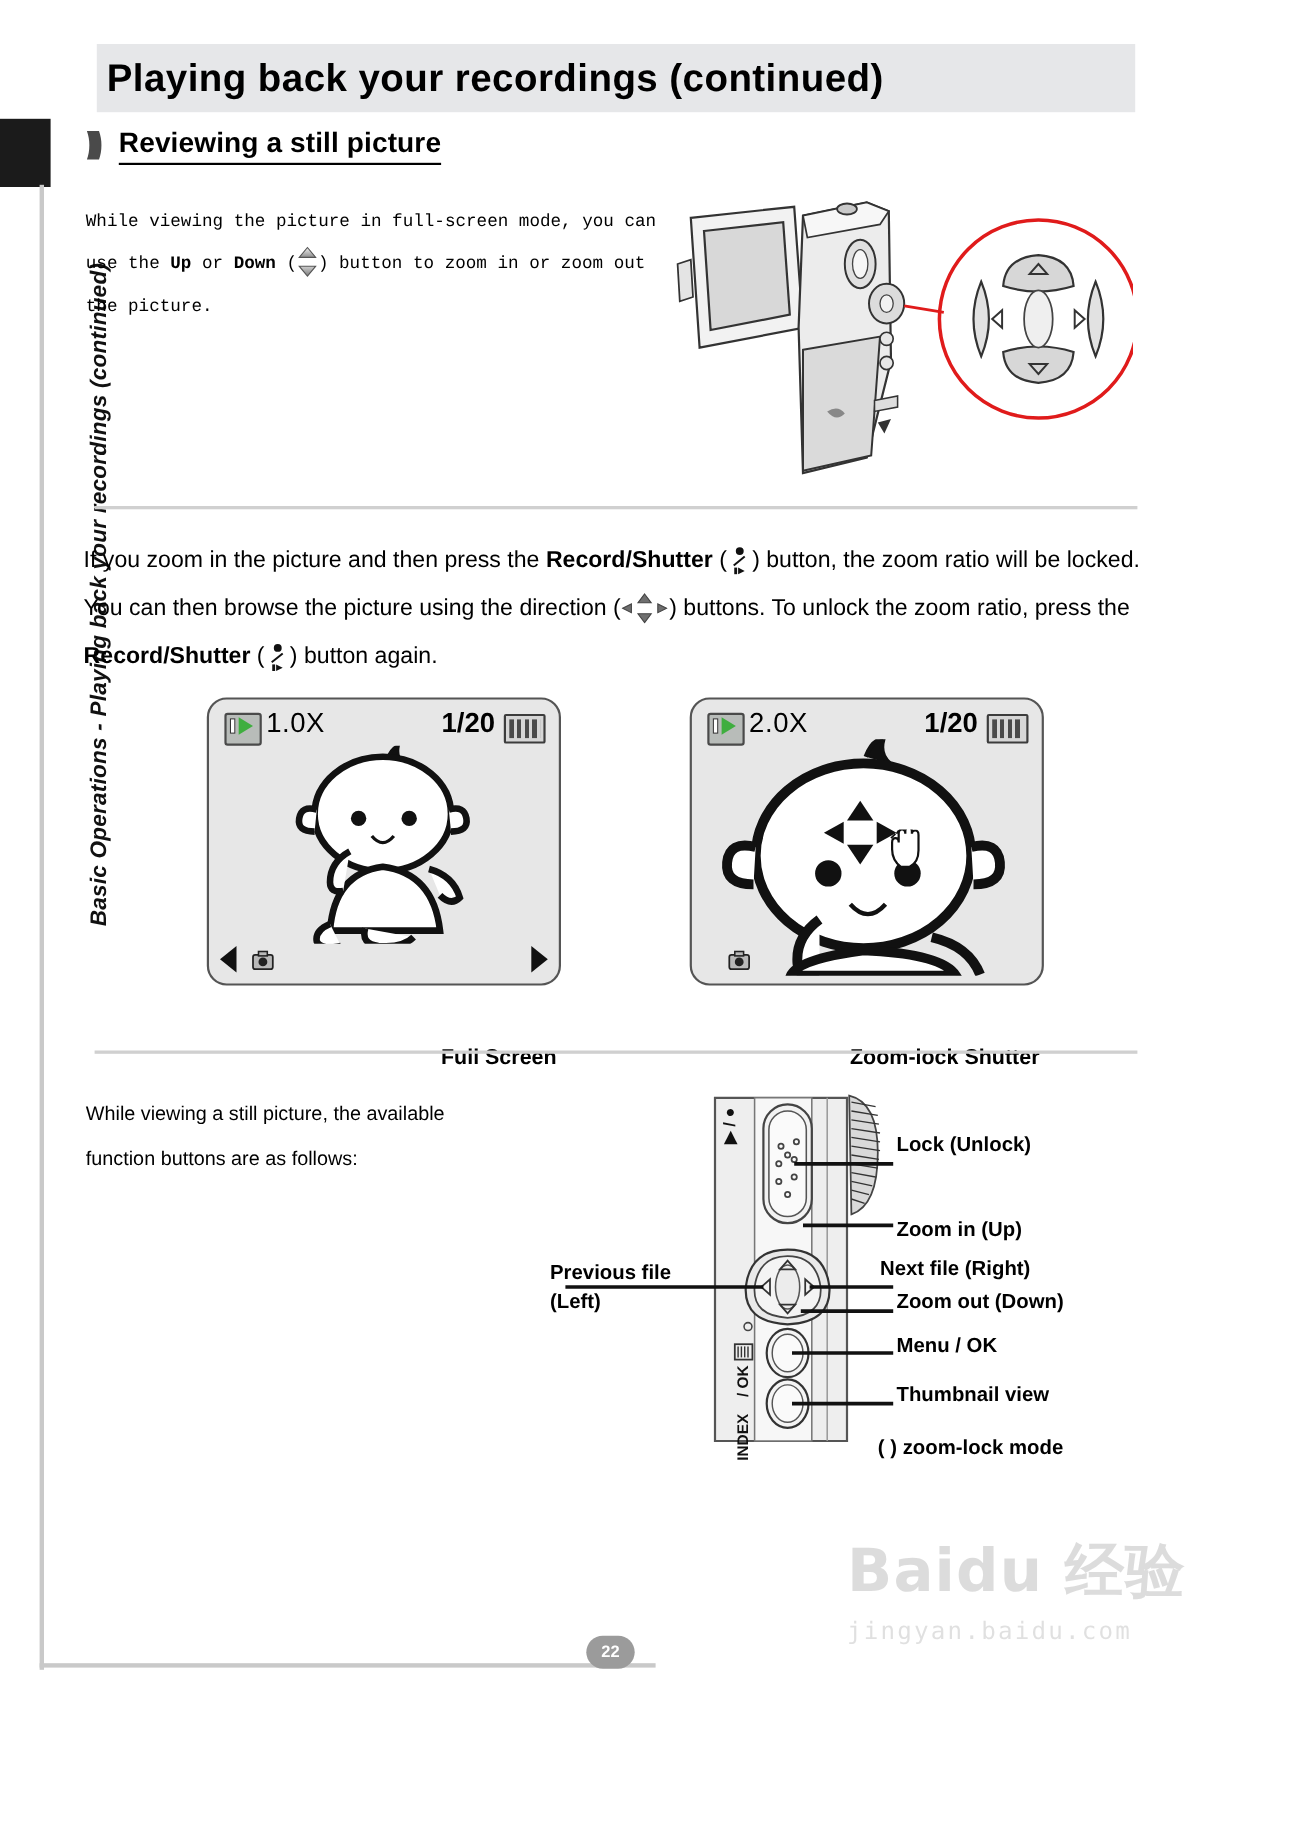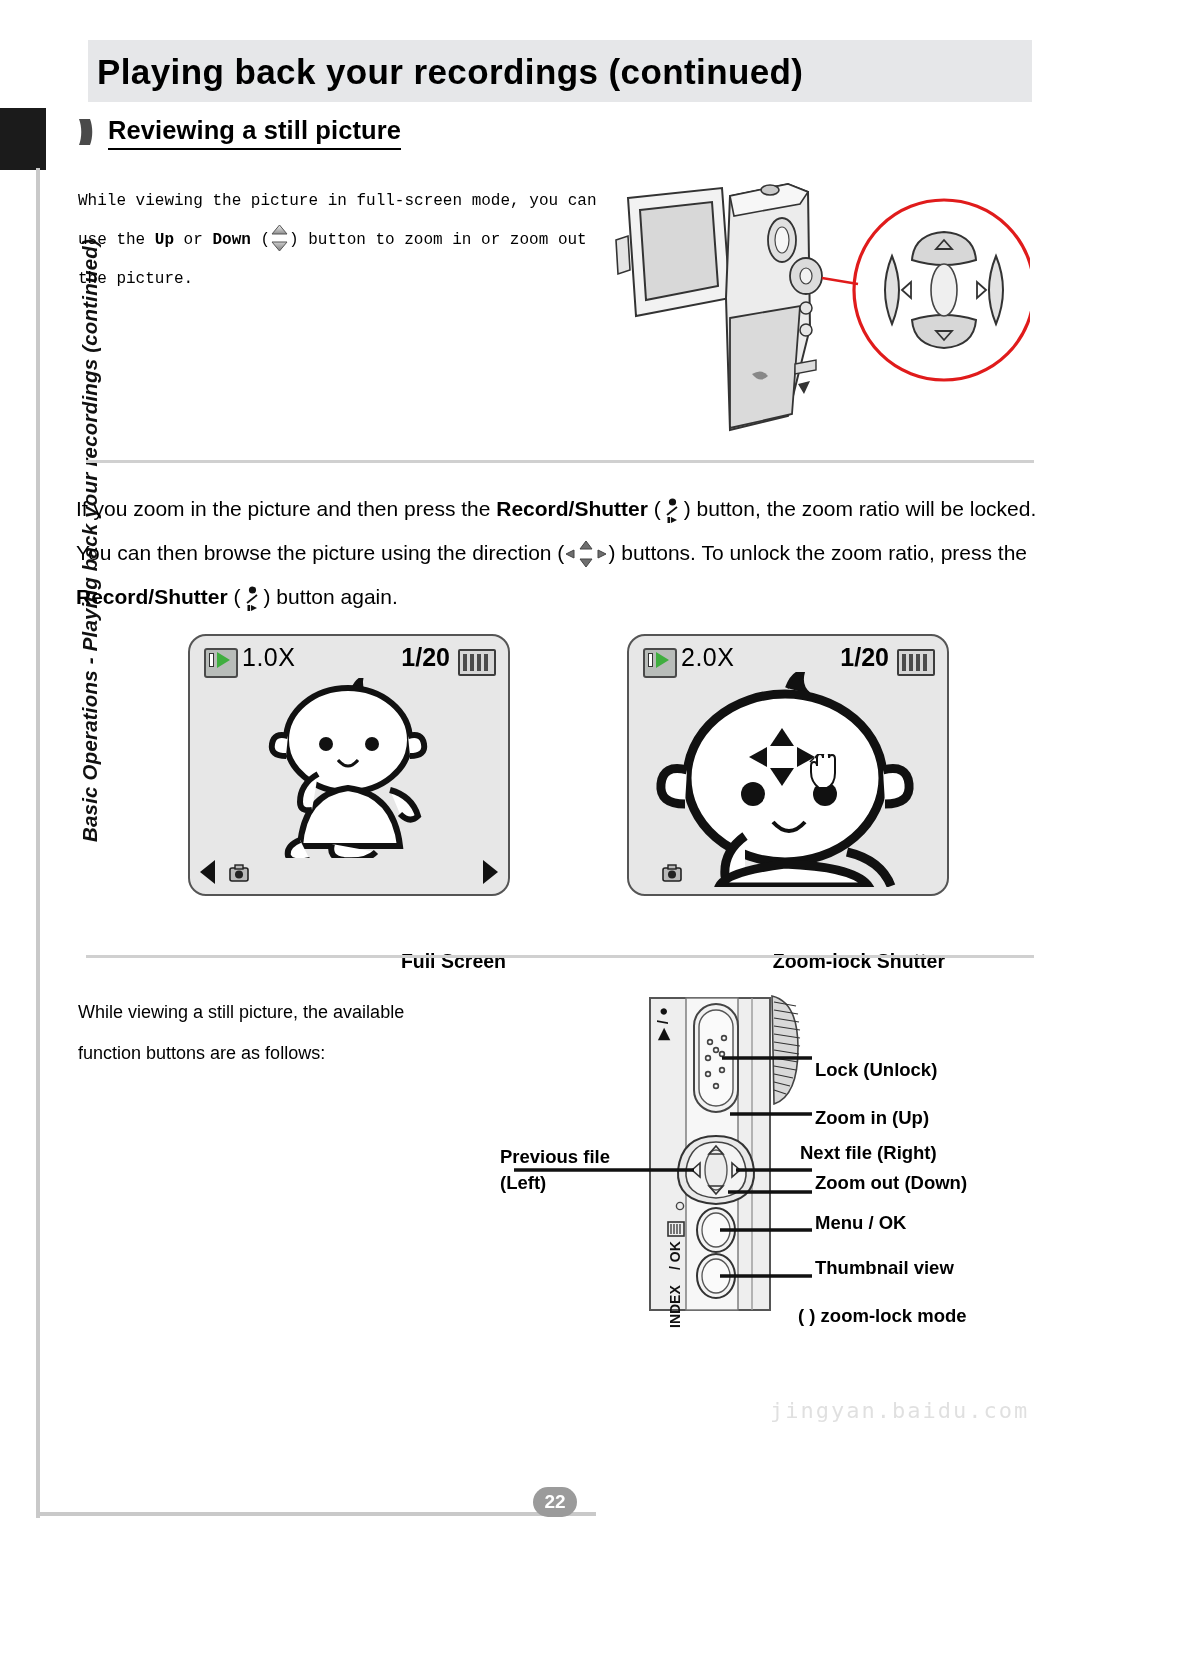--- a/index.html
+++ b/index.html
@@ -73,32 +73,32 @@
   .caption{position:absolute;font-size:19.5px;font-weight:bold;text-align:right;width:318px;}
   #cap-left{left:188px;top:950px;}
   #cap-right{left:627px;top:950px;}
 
   
   #para3{position:absolute;left:78px;top:992px;width:380px;font-size:18px;line-height:41px;}
 
   
   #btn-diagram{position:absolute;left:490px;top:980px;width:560px;height:360px;}
   .dlabel{position:absolute;font-size:18.5px;font-weight:bold;white-space:nowrap;}
-  #lbl-lock{left:815px;top:1059px;}
+  #lbl-lock{left:815px;top:1029px;}
   #lbl-zoomin{left:815px;top:1107px;}
   #lbl-next{left:800px;top:1142px;}
   #lbl-zoomout{left:815px;top:1172px;}
   #lbl-menu{left:815px;top:1212px;}
   #lbl-thumb{left:815px;top:1257px;}
   #lbl-note{left:798px;top:1305px;}
   #lbl-prev{left:500px;top:1144px;line-height:26px;}
 
   
   #page-badge{position:absolute;left:533px;top:1487px;width:44px;height:30px;
-              background:#9b9b9b;border-radius:15px;color:#fff;font-size:19px;
+              background:#9b9b9b;border-radius:15px;color:#fff;font-size:15px;
               font-weight:bold;text-align:center;line-height:30px;}
 
   
   #wm{position:absolute;left:770px;top:1392px;width:300px;height:120px;opacity:.30;}
   #wm-main{font-size:54px;font-weight:bold;color:#8f8f8f;letter-spacing:1px;
            white-space:nowrap;font-family:"DejaVu Sans",sans-serif;}
   #wm-sub{font-size:22px;color:#9a9a9a;letter-spacing:2px;margin-top:6px;
           font-family:"DejaVu Sans Mono",monospace;}
 </style>
 </head>
@@ -380,16 +380,17 @@
 <div class="dlabel" id="lbl-zoomout">Zoom out (Down)</div>
 <div class="dlabel" id="lbl-menu">Menu / OK</div>
 <div class="dlabel" id="lbl-thumb">Thumbnail view</div>
 <div class="dlabel" id="lbl-note">( ) zoom-lock mode</div>
 <div class="dlabel" id="lbl-prev">
   <span>Previous file</span><br>
   <span>(Left)</span>
 </div>
 
 <div id="wm">
+  <div id="wm-main">Baidu 经验</div>
   <div id="wm-sub">jingyan.baidu.com</div>
 </div>
 
 <div id="page-badge">22</div>
 
 </body></html>

